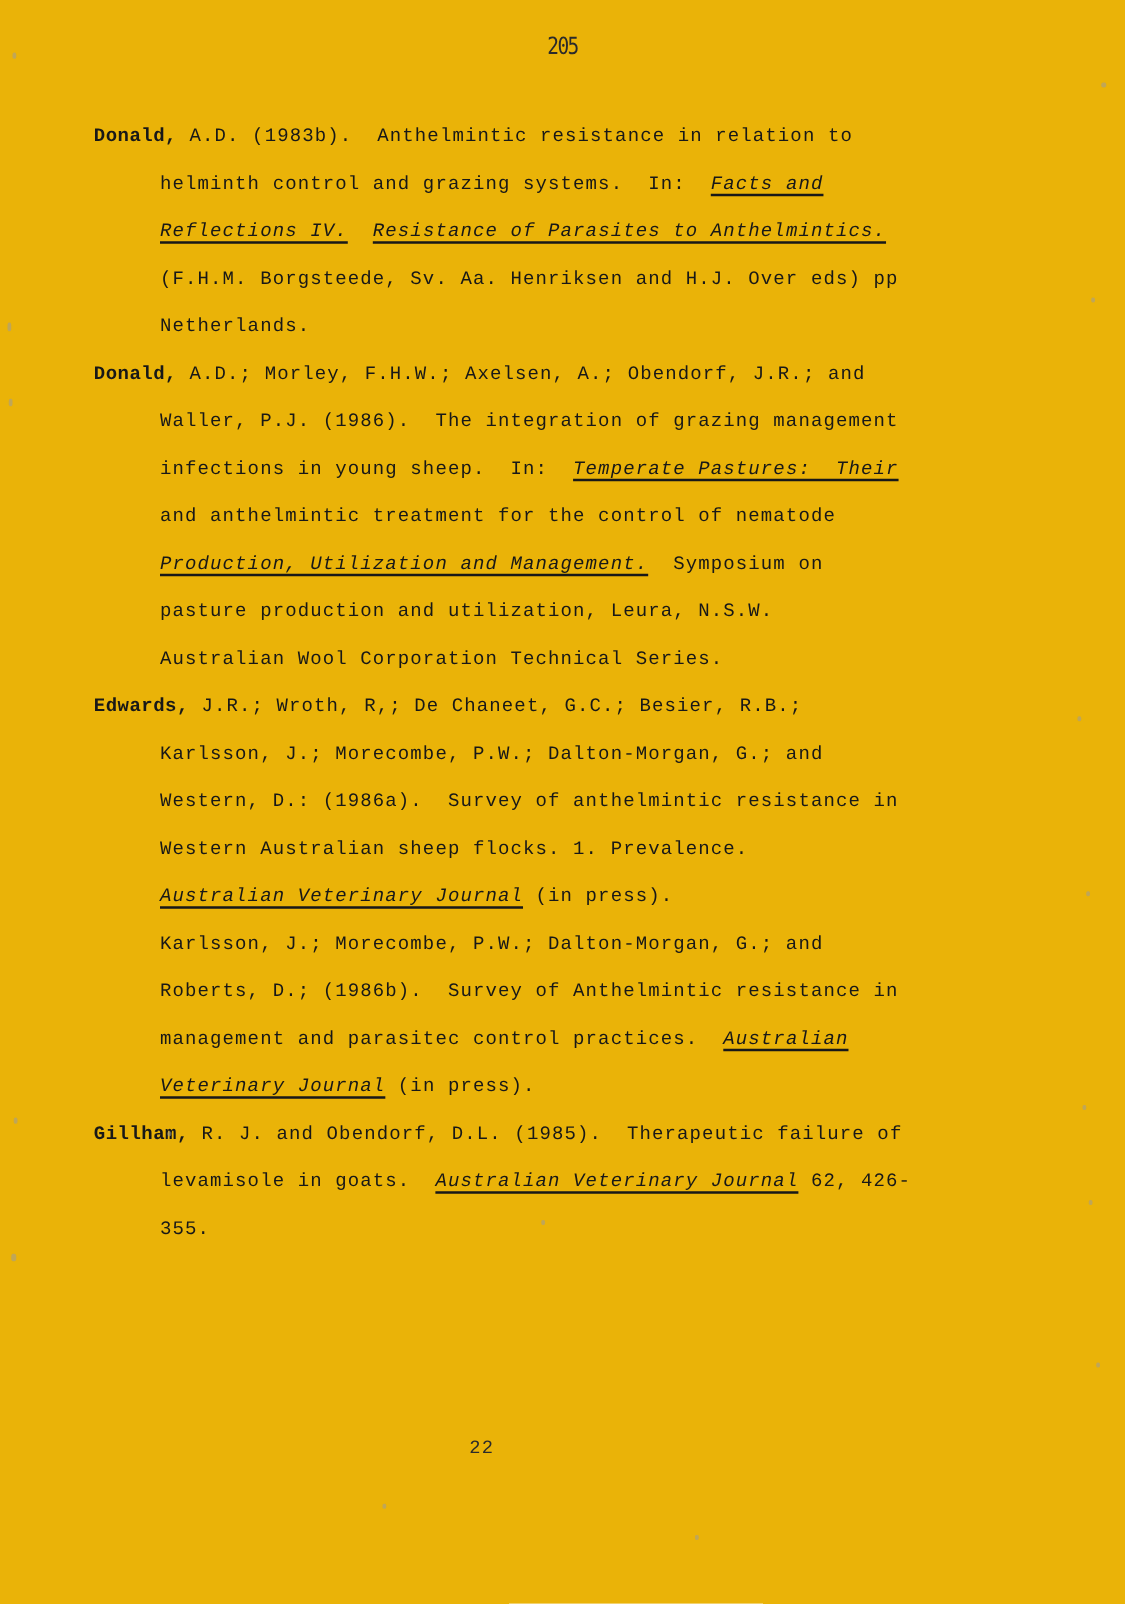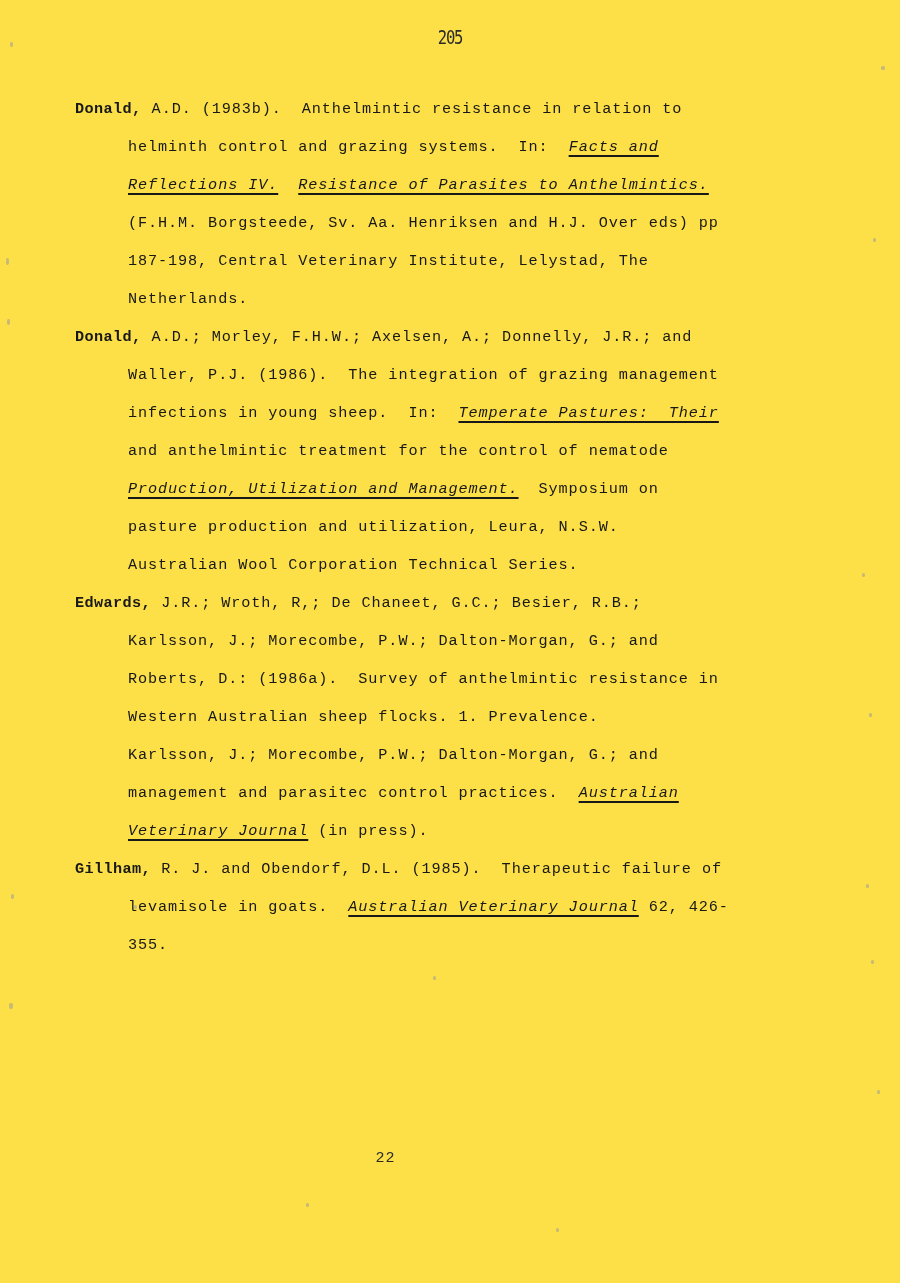--- a/index.html
+++ b/index.html
@@ -12,21 +12,21 @@
     height: 1283px;
     position: relative;
     overflow: hidden;
     font-family: "Liberation Mono", "DejaVu Sans Mono", monospace;
     color: #1a1a1a;
   }
 
   #page {
     position: absolute;
     inset: 0;
-    background: #fde047;
+    background: #eab308;
   }
 
   
   .page-num-top {
     position: absolute;
     top: 26px;
     left: 0;
     width: 900px;
     text-align: center;
     font-family: "DejaVu Sans Mono", monospace;
@@ -93,40 +93,41 @@
 <div id="page">
 
   <div class="page-num-top">205</div>
 
   <div id="refs">
       <div class="ref">
         <div class="line"><span class="b">Donald,</span><span> A.D. (1983b).  Anthelmintic resistance in relation to</span></div>
         <div class="line indent"><span>helminth control and grazing systems.  In:  </span><span class="u">Facts and</span></div>
         <div class="line indent"><span class="u">Reflections IV.</span><span>  </span><span class="u">Resistance of Parasites to Anthelmintics.</span></div>
         <div class="line indent"><span>(F.H.M. Borgsteede, Sv. Aa. Henriksen and H.J. Over eds) pp</span></div>
-        <div class="line indent"><span>187-198, Central Veterinary Institute, Lelystad, The</span></div>
         <div class="line indent"><span>Netherlands.</span></div>
       </div>
       <div class="ref">
-        <div class="line"><span class="b">Donald,</span><span> A.D.; Morley, F.H.W.; Axelsen, A.; Donnelly, J.R.; and</span></div>
+        <div class="line"><span class="b">Donald,</span><span> A.D.; Morley, F.H.W.; Axelsen, A.; Obendorf, J.R.; and</span></div>
         <div class="line indent"><span>Waller, P.J. (1986).  The integration of grazing management</span></div>
         <div class="line indent"><span>infections in young sheep.  In:  </span><span class="u">Temperate Pastures:  Their</span></div>
         <div class="line indent"><span>and anthelmintic treatment for the control of nematode</span></div>
         <div class="line indent"><span class="u">Production, Utilization and Management.</span><span>  Symposium on</span></div>
         <div class="line indent"><span>pasture production and utilization, Leura, N.S.W.</span></div>
         <div class="line indent"><span>Australian Wool Corporation Technical Series.</span></div>
       </div>
       <div class="ref">
         <div class="line"><span class="b">Edwards,</span><span> J.R.; Wroth, R,; De Chaneet, G.C.; Besier, R.B.;</span></div>
         <div class="line indent"><span>Karlsson, J.; Morecombe, P.W.; Dalton-Morgan, G.; and</span></div>
-        <div class="line indent"><span>Roberts, D.: (1986a).  Survey of anthelmintic resistance in</span></div>
+        <div class="line indent"><span>Western, D.: (1986a).  Survey of anthelmintic resistance in</span></div>
         <div class="line indent"><span>Western Australian sheep flocks. 1. Prevalence.</span></div>
+        <div class="line indent"><span class="u">Australian Veterinary Journal</span><span> (in press).</span></div>
       </div>
       <div class="ref">
         <div class="line indent"><span>Karlsson, J.; Morecombe, P.W.; Dalton-Morgan, G.; and</span></div>
+        <div class="line indent"><span>Roberts, D.; (1986b).  Survey of Anthelmintic resistance in</span></div>
         <div class="line indent"><span>management and parasitec control practices.  </span><span class="u">Australian</span></div>
         <div class="line indent"><span class="u">Veterinary Journal</span><span> (in press).</span></div>
       </div>
       <div class="ref">
         <div class="line"><span class="b">Gillham,</span><span> R. J. and Obendorf, D.L. (1985).  Therapeutic failure of</span></div>
         <div class="line indent"><span>levamisole in goats.  </span><span class="u">Australian Veterinary Journal</span><span> 62, 426-</span></div>
         <div class="line indent"><span>355.</span></div>
       </div>
     </div>
 

